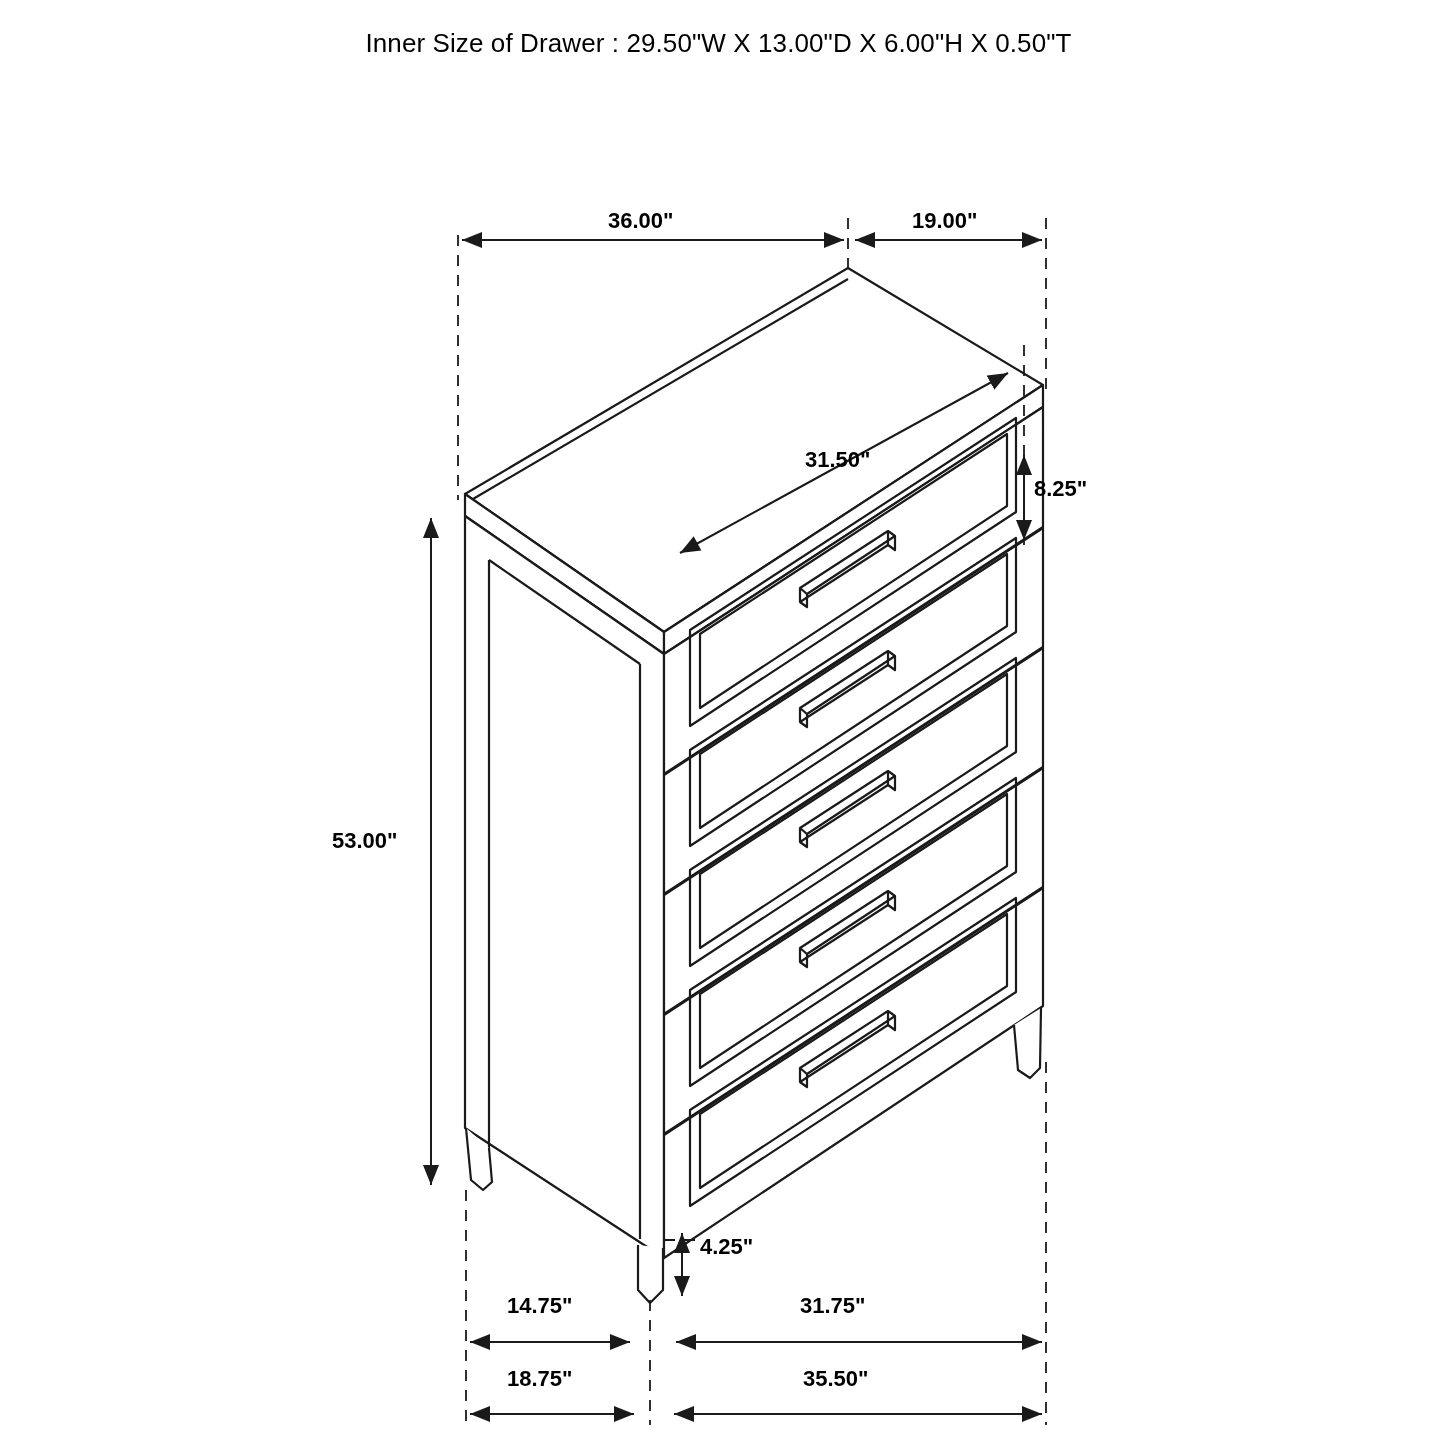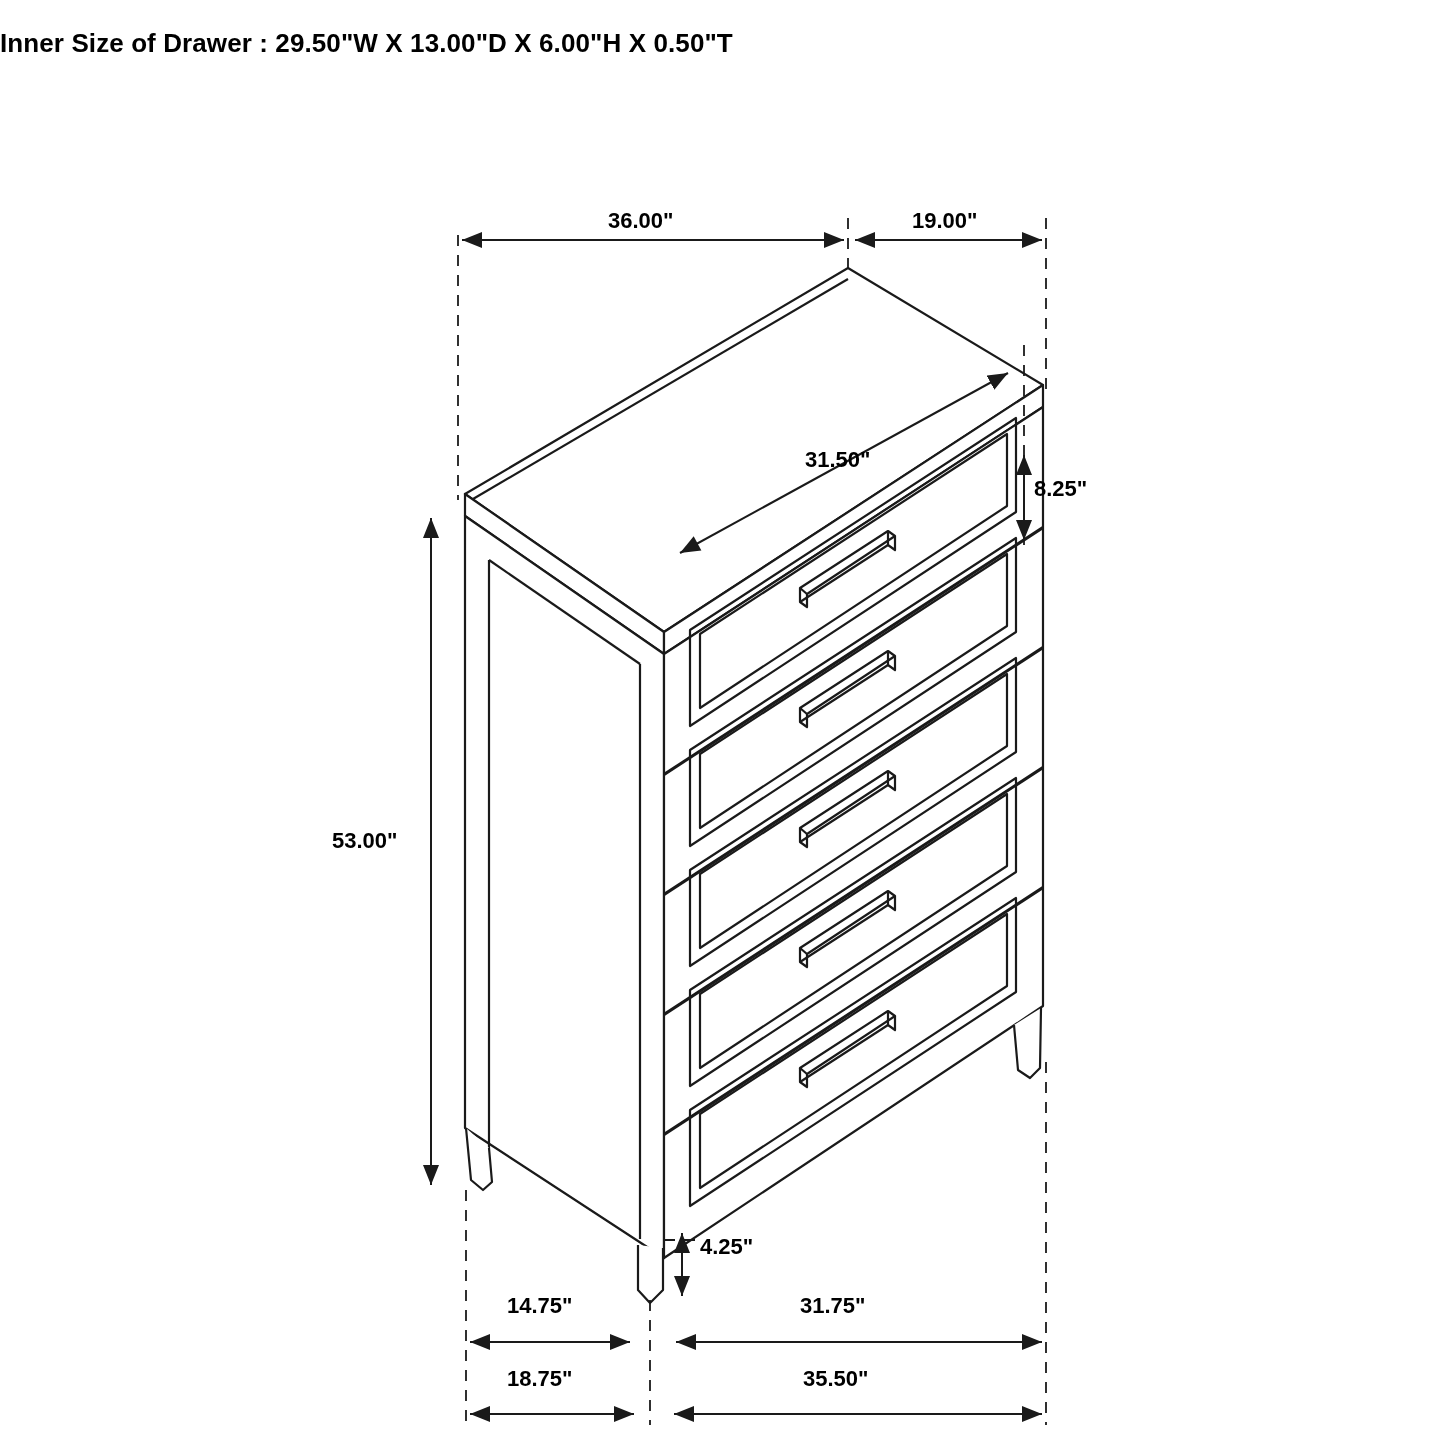--- a/index.html
+++ b/index.html
@@ -20,22 +20,23 @@
     left: 0;
     top: 0;
     width: 1445px;
     height: 1445px;
   }
   .title {
     position: absolute;
     left: 0;
     top: 28px;
     width: 1437px;
+    text-align: center;
     font-size: 26px;
-    font-weight: bold;
+    font-weight: normal;
     letter-spacing: 0.1px;
   }
   svg.drawing {
     position: absolute;
     left: 0;
     top: 0;
     width: 1445px;
     height: 1445px;
   }
   .dim-label {

